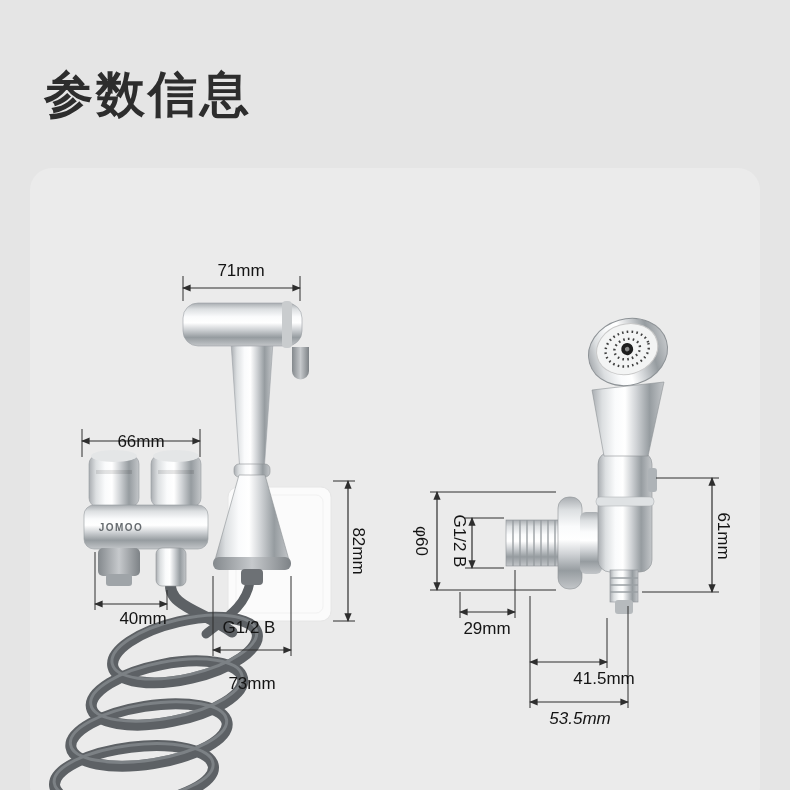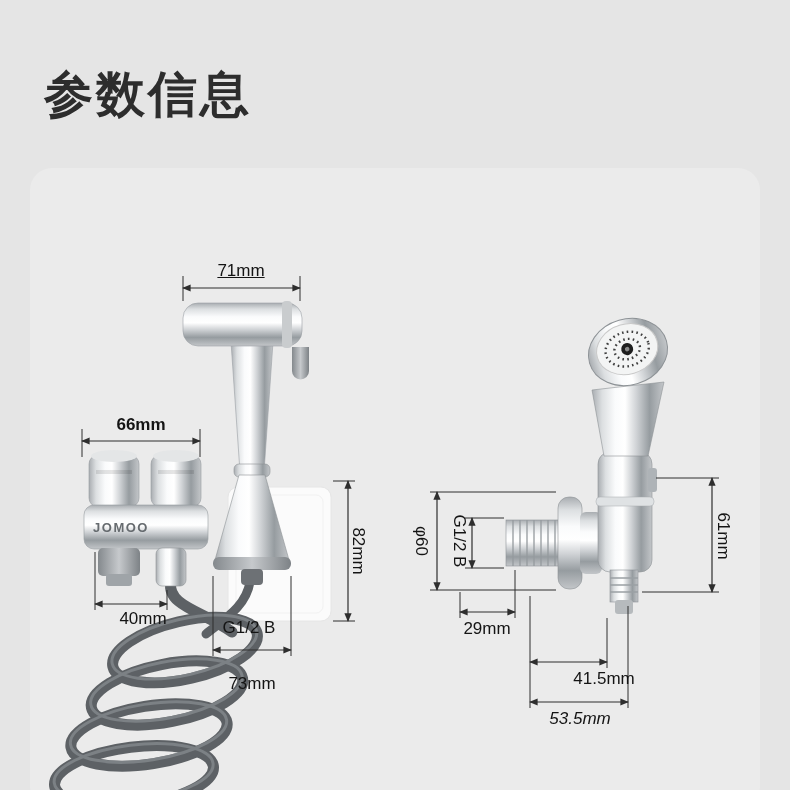--- a/index.html
+++ b/index.html
@@ -6,21 +6,21 @@
   .canvas{position:relative;width:790px;height:790px;background:#e5e5e5;overflow:hidden;
           font-family:"Liberation Sans","DejaVu Sans",sans-serif;padding-left:46px;}
   .page-title{position:absolute;left:44px;top:62px;font-size:49px;font-weight:800;
               color:#2d2d2d;letter-spacing:3px;}
   .panel{position:absolute;left:30px;top:168px;width:730px;height:640px;
          background:#ebebeb;border-radius:22px;}
   .art{position:absolute;left:0;top:0;width:790px;height:790px;}
   .dim-label{position:absolute;font-size:17px;color:#141414;white-space:nowrap;
              transform:translate(-50%,-50%);}
   .dim-label.rot{transform:translate(-50%,-50%) rotate(90deg);}
-  .brand-label{position:absolute;font-size:13px;font-weight:bold;color:#666b6f;
+  .brand-label{position:absolute;font-size:10px;font-weight:bold;color:#666b6f;
                letter-spacing:1.5px;transform:translate(-50%,-50%);}
 </style>
 </head>
 <body>
 
 <div class="canvas">
 
   <div class="page-title">参数信息</div>
 
   <div class="panel"></div>
@@ -144,22 +144,22 @@
       <line x1="472" y1="518" x2="472" y2="568" marker-start="url(#arr)" marker-end="url(#arr)"></line>
       <line x1="712" y1="478" x2="712" y2="592" marker-start="url(#arr)" marker-end="url(#arr)"></line>
       <line x1="460" y1="612" x2="515" y2="612" marker-start="url(#arr)" marker-end="url(#arr)"></line>
       <line x1="530" y1="662" x2="607" y2="662" marker-start="url(#arr)" marker-end="url(#arr)"></line>
       <line x1="530" y1="702" x2="628" y2="702" marker-start="url(#arr)" marker-end="url(#arr)"></line>
     </g>
   </svg>
 
   <div class="brand-label" style="left:121px;top:527px;">JOMOO</div>
 
-  <div class="dim-label" style="left:241px;top:271px;text-decoration:underline;">71mm</div>
-  <div class="dim-label" style="left:141px;top:425px;font-weight:bold;">66mm</div>
+  <div class="dim-label" style="left:241px;top:271px;">71mm</div>
+  <div class="dim-label" style="left:141px;top:442px;">66mm</div>
   <div class="dim-label rot" style="left:358px;top:551px;">82mm</div>
   <div class="dim-label" style="left:131px;top:619px;margin-left:12px;">40mm</div>
   <div class="dim-label" style="left:249px;top:628px;">G1/2 B</div>
   <div class="dim-label" style="left:252px;top:684px;">73mm</div>
 
   <div class="dim-label rot" style="left:421px;top:541px;">φ60</div>
   <div class="dim-label rot" style="left:459px;top:541px;">G1/2 B</div>
   <div class="dim-label rot" style="left:723px;top:536px;">61mm</div>
   <div class="dim-label" style="left:487px;top:629px;">29mm</div>
   <div class="dim-label" style="left:568px;top:679px;margin-left:36px;">41.5mm</div>

